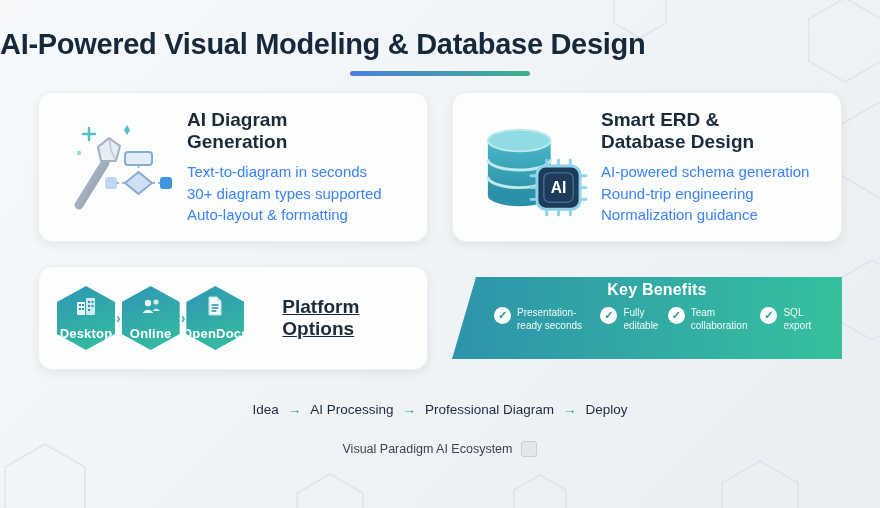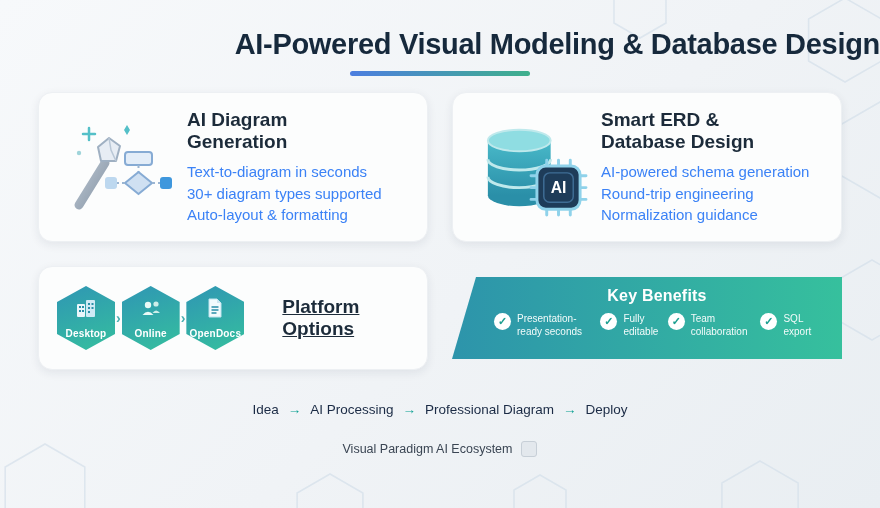--- a/index.html
+++ b/index.html
@@ -11,21 +11,21 @@
   }
   .canvas {
     position:relative;
     width:880px; height:508px;
     background:linear-gradient(135deg,#f7f9fb 0%,#f0f3f6 55%,#e9eef2 100%);
     overflow:hidden;
   }
   .bg-hexes { position:absolute; inset:0; pointer-events:none; }
 
   
-  header { position:relative; text-align:right; padding-top:28px; }
+  header { position:relative; text-align:left; padding-top:28px; }
   h1 {
     font-size:29px; font-weight:bold; letter-spacing:-0.3px;
     color:#16293c;
   }
   .accent-underline {
     width:180px; height:5px; margin:10px auto 0;
     border-radius:3px;
     background:linear-gradient(90deg,#4d7ee0,#3fb08c);
   }
 
@@ -59,32 +59,32 @@
   
   .platform-card { padding-left:18px; }
   .hex-row { display:flex; align-items:center; }
   .hexagon {
     width:58px; height:64px;
     clip-path:polygon(50% 0%,100% 25%,100% 75%,50% 100%,0% 75%,0% 25%);
     background:linear-gradient(160deg,#2f96b4,#35bf9e);
     display:flex; flex-direction:column; align-items:center; justify-content:center;
     flex:0 0 auto;
   }
-  .hex-label { font-size:10px; font-weight:bold; color:#ffffff; margin-top:10px; letter-spacing:0.2px; }
+  .hex-label { font-size:13px; font-weight:bold; color:#ffffff; margin-top:10px; letter-spacing:0.2px; }
   .hex-chevron { font-size:14px; color:#4aaeb0; margin:0 1px; font-weight:bold; }
   .platform-title { font-size:19px; font-weight:bold; color:#1c2b3a; margin-left:38px;text-decoration:underline; }
 
   
   .benefits {
     height:82px;
     background:linear-gradient(90deg,#2d94ab,#36c09d);
     clip-path:polygon(24px 0%,100% 0%,100% 100%,0% 100%);
     box-shadow:0 3px 10px rgba(25,39,58,0.12);
     color:#fff;
-    padding:10px 22px 0 42px;
+    padding:4px 22px 0 42px;
   }
   .benefits h2 { text-align:center; font-size:16px; font-weight:bold; letter-spacing:0.2px; }
   .benefit-row { display:flex; justify-content:space-between; margin-top:7px; }
   .benefit { display:flex; align-items:flex-start; }
   .check {
     width:17px; height:17px; border-radius:50%;
     background:#ffffff; color:#1d9f90;
     font-size:11px; font-weight:bold;
     display:flex; align-items:center; justify-content:center;
     flex:0 0 auto; margin-right:6px; margin-top:1px;

